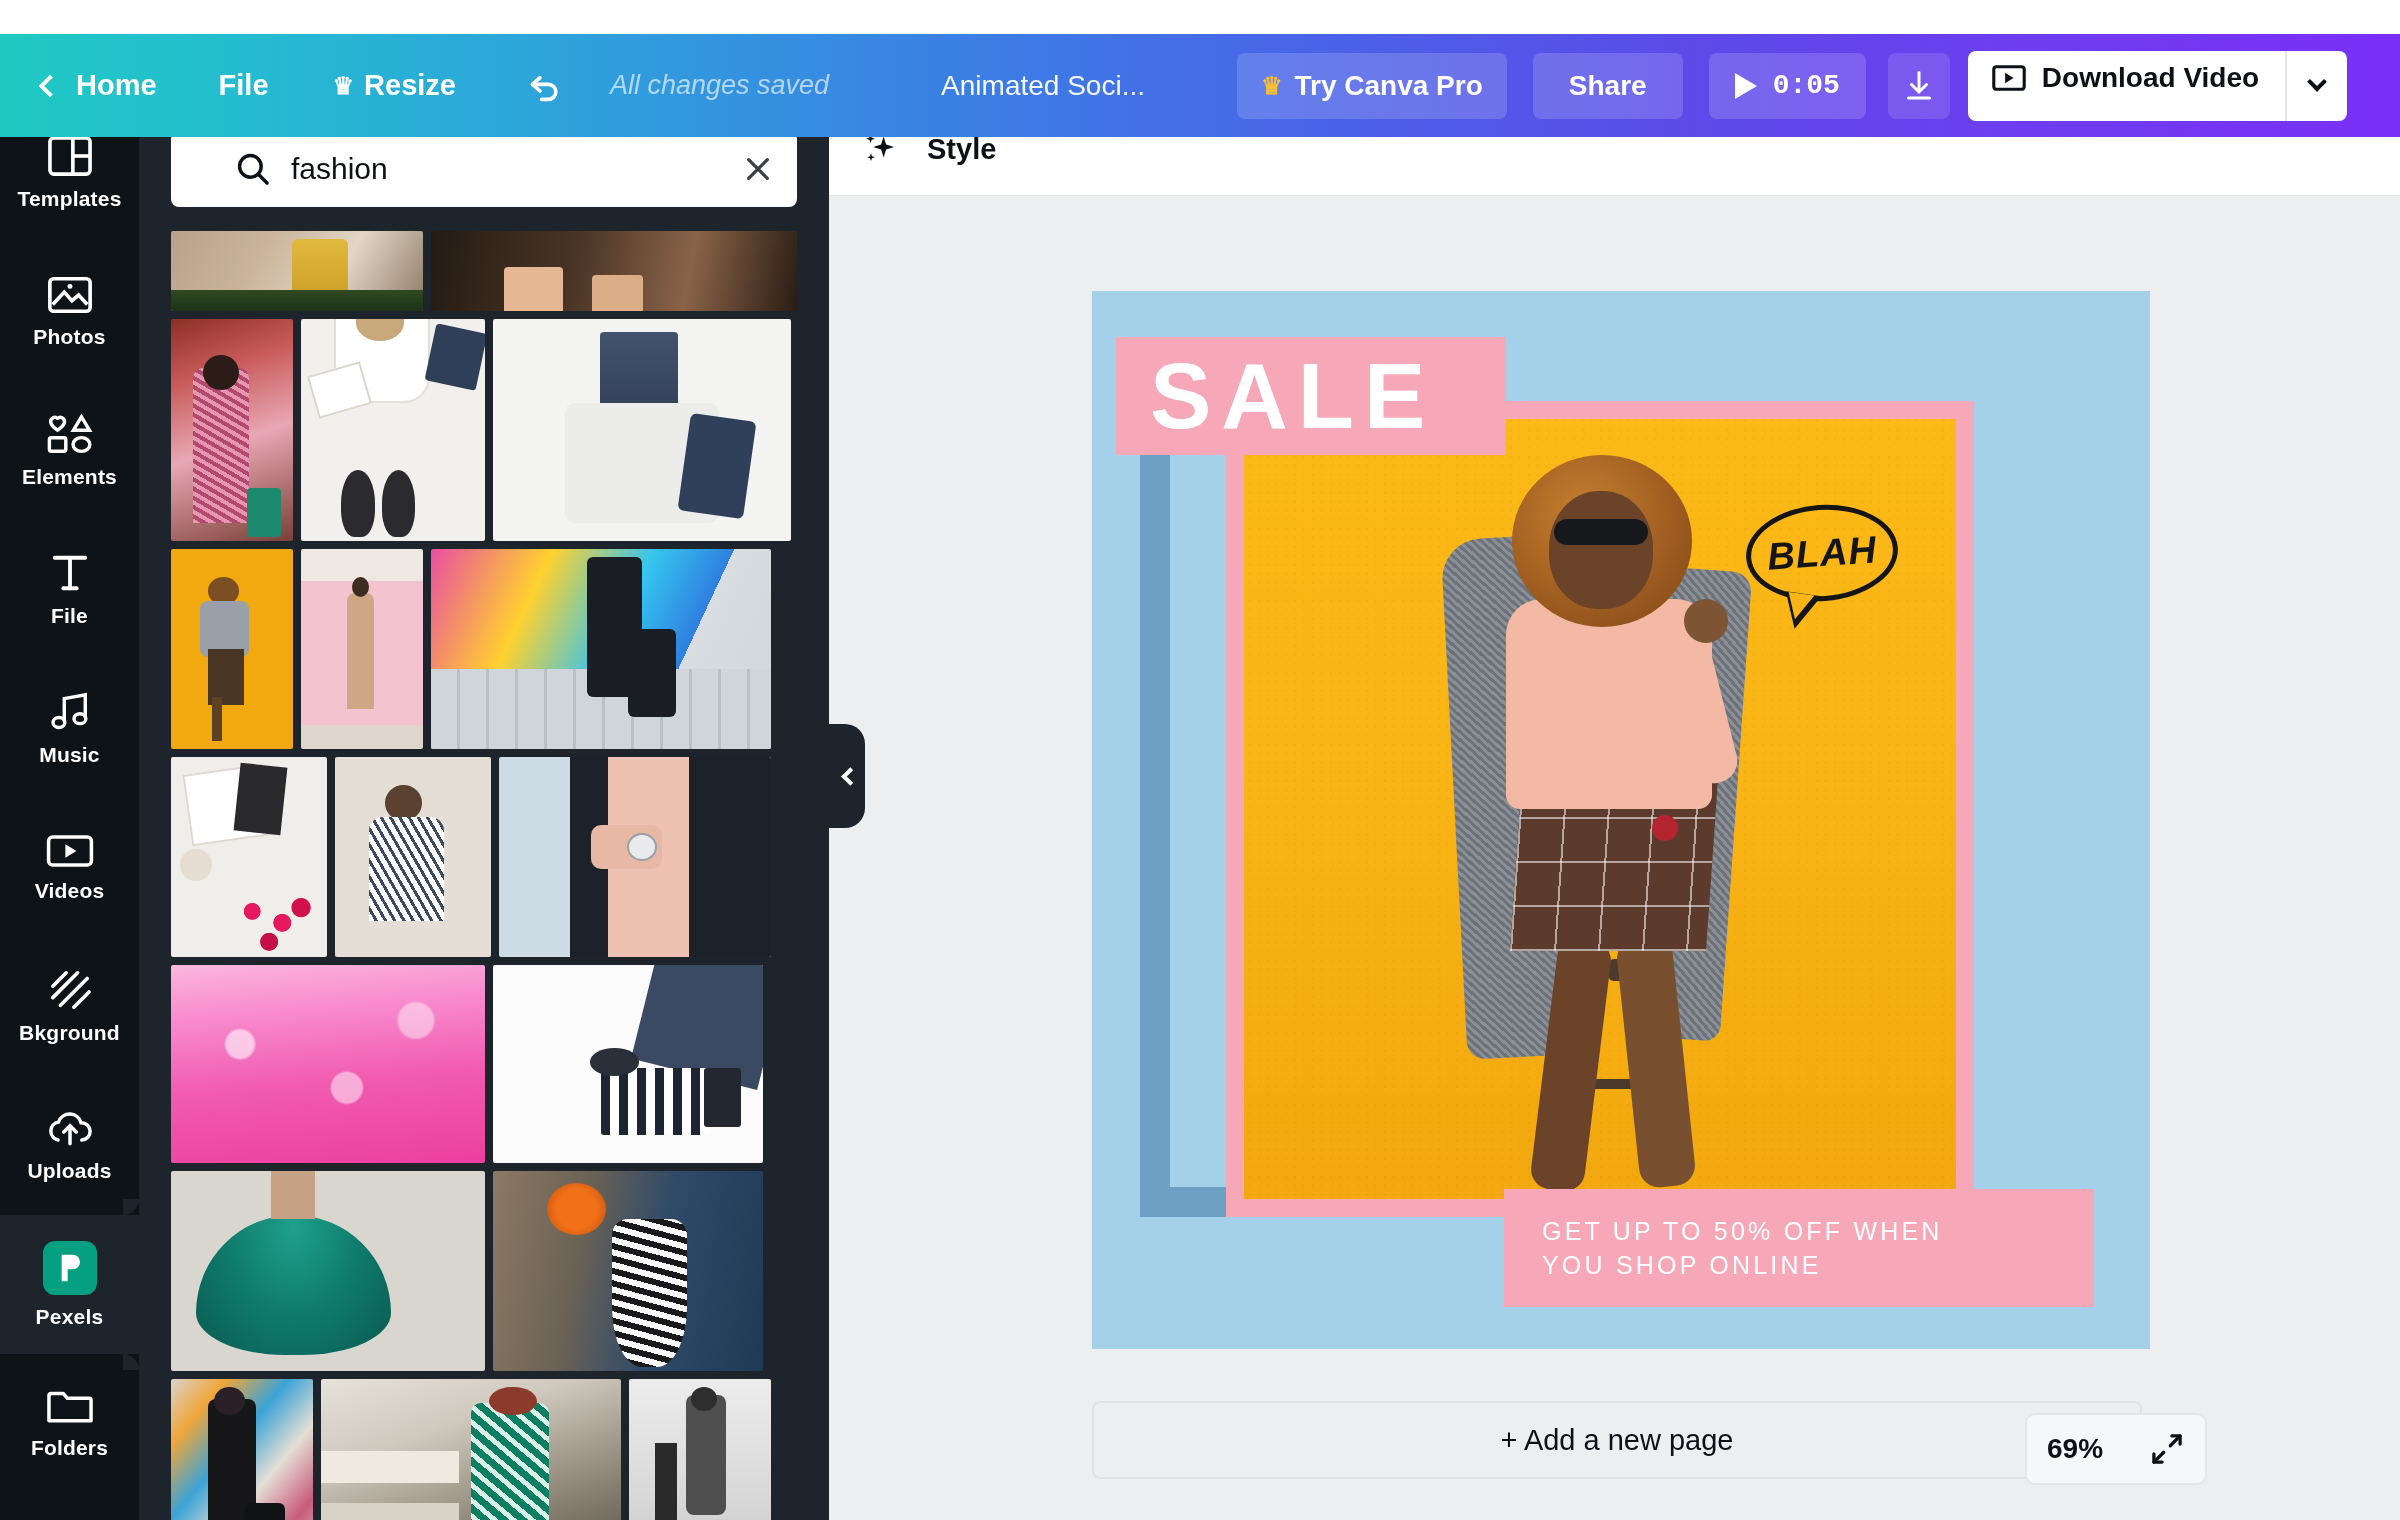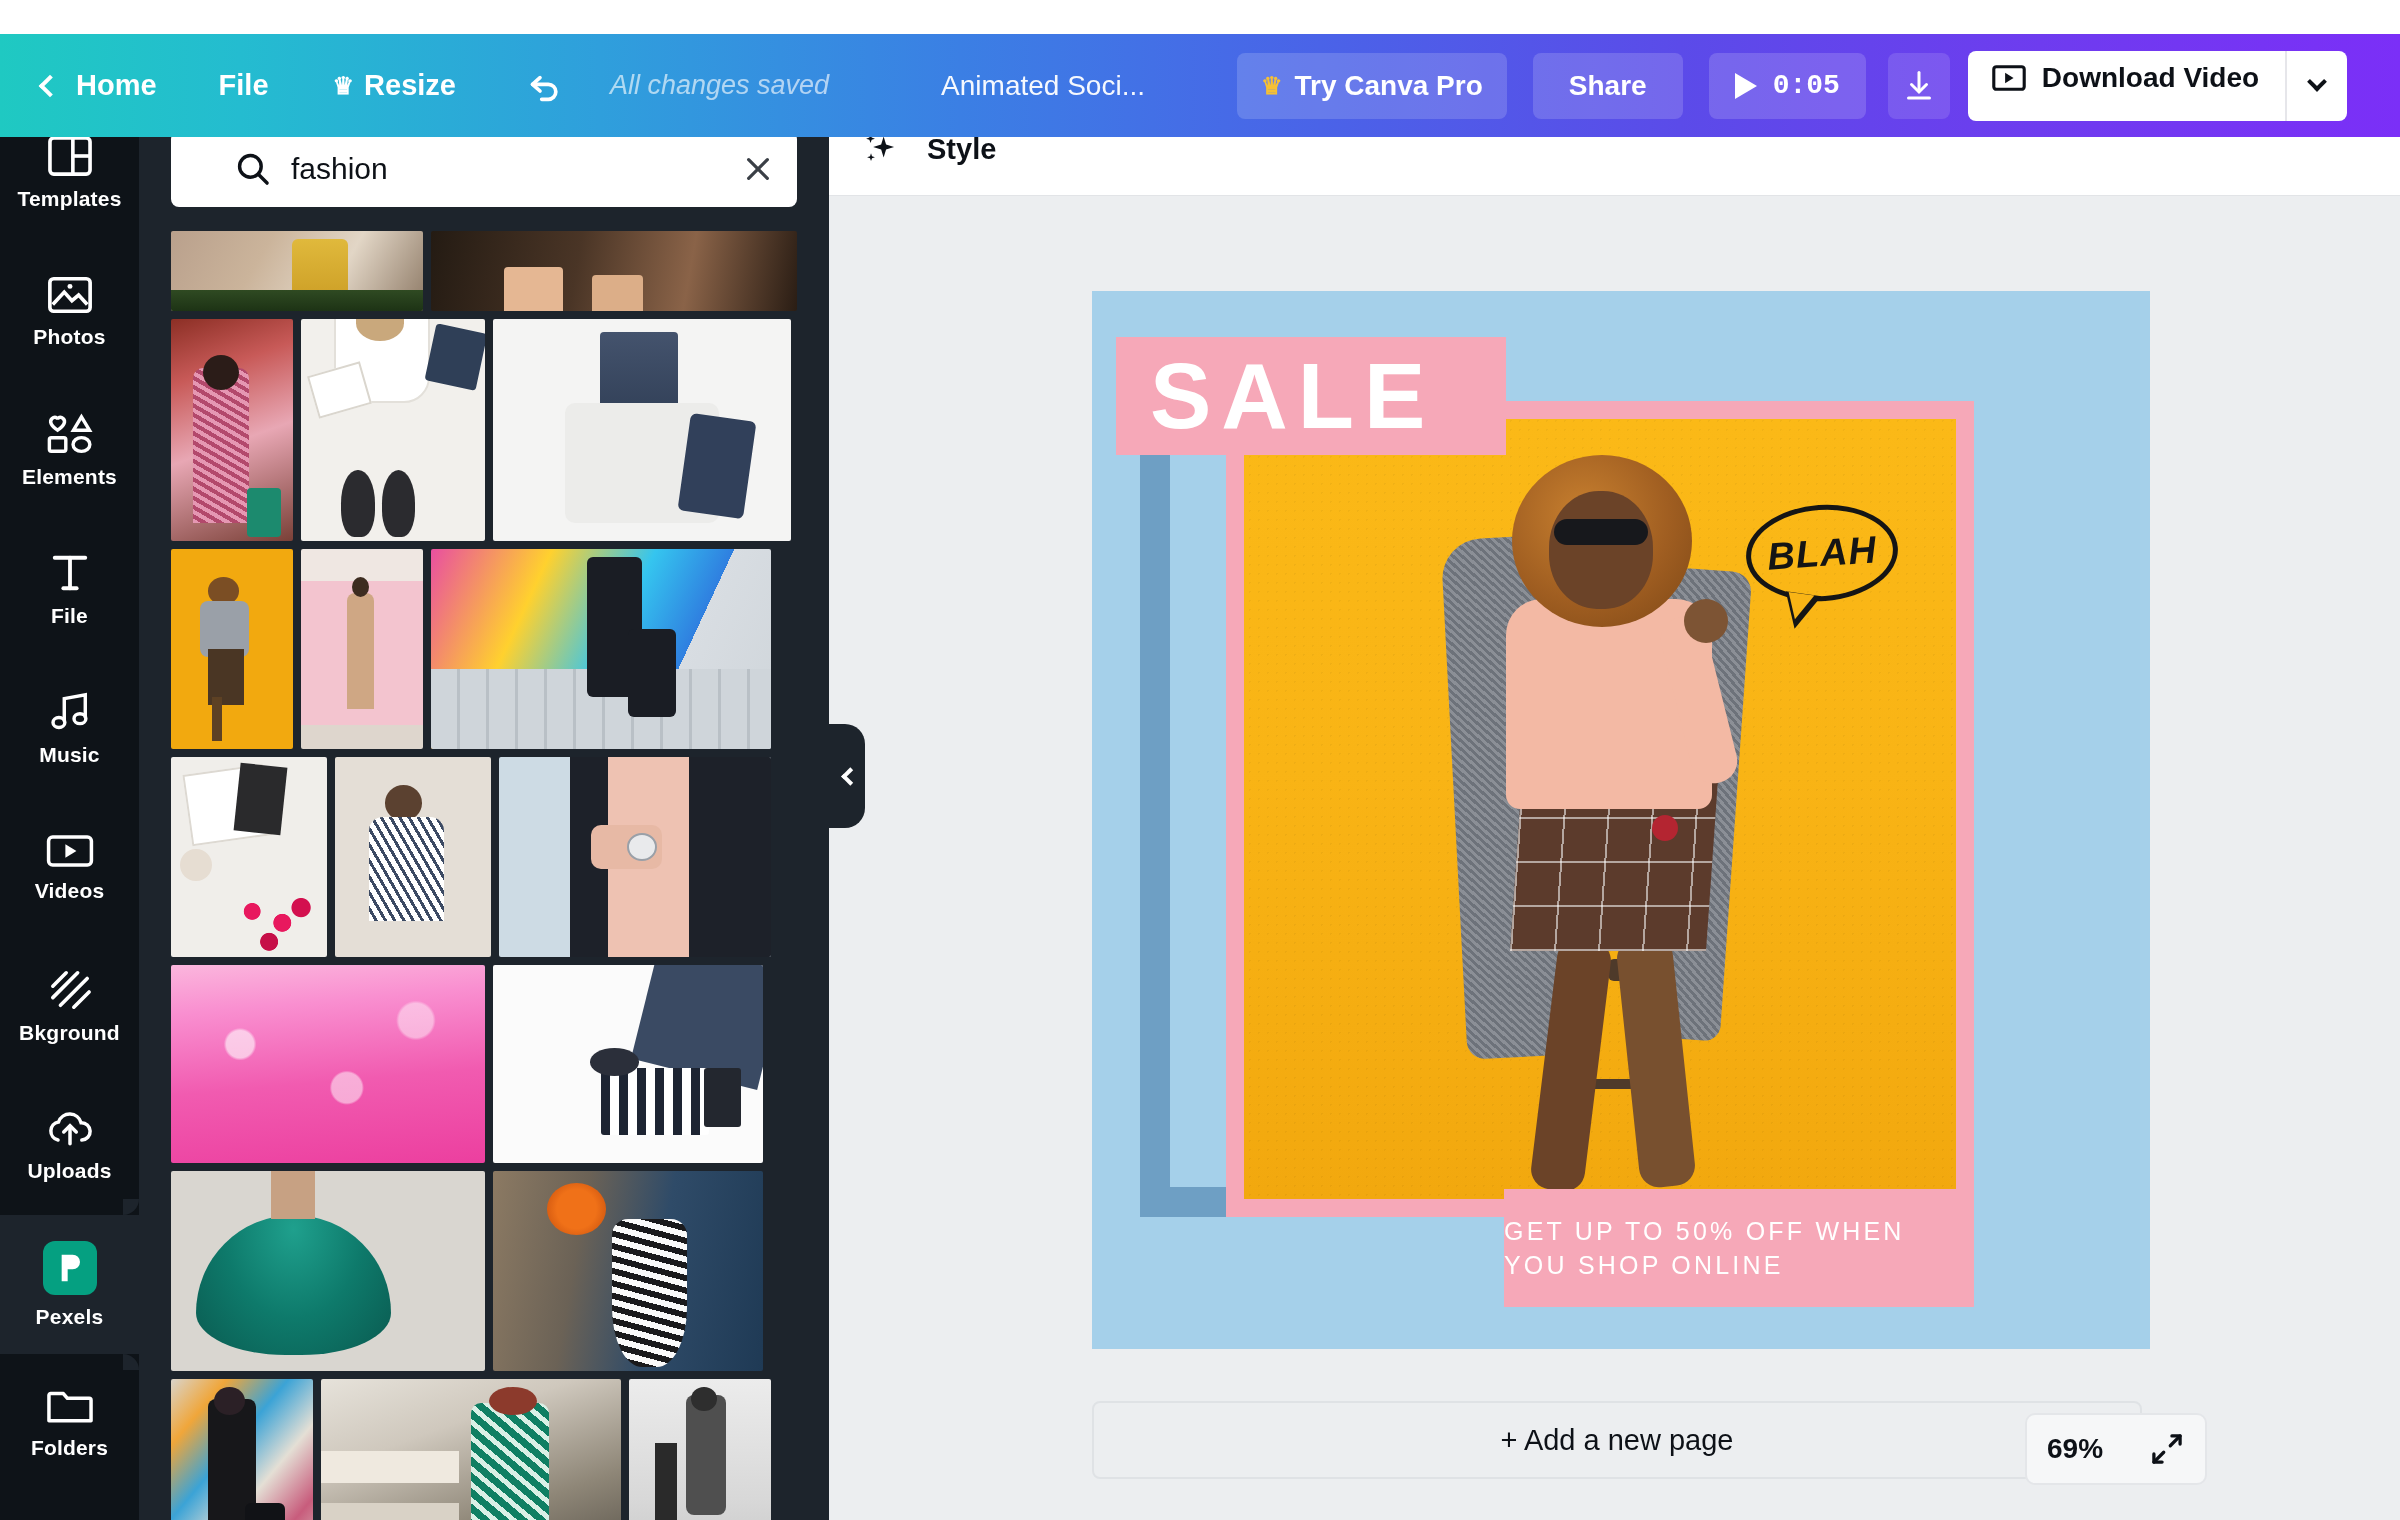--- a/index.html
+++ b/index.html
@@ -357,23 +357,24 @@
     width: 390px; height: 118px;
     background: #f6a8b8;
     display: flex; align-items: center;
   }
   .sale-band span {
     color: #fff; font-size: 92px; font-weight: 800;
     letter-spacing: 10px; margin-left: 34px; line-height: 1;
   }
   .promo-band {
     position: absolute; left: 412px; top: 898px;
-    width: 470px; height: 118px;
+    width: 590px; height: 118px;
     background: #f6a8b8;
     display: flex; flex-direction: column; justify-content: center;
+    padding-left: 38px;
   }
   .promo-band span {
     color: #fff; font-size: 25px; font-weight: 500;
     letter-spacing: 3.2px; line-height: 1.38;
   }
 
   
   .addpage {
     position: absolute; left: 263px; top: 1298px;
     width: 1050px; height: 78px;

